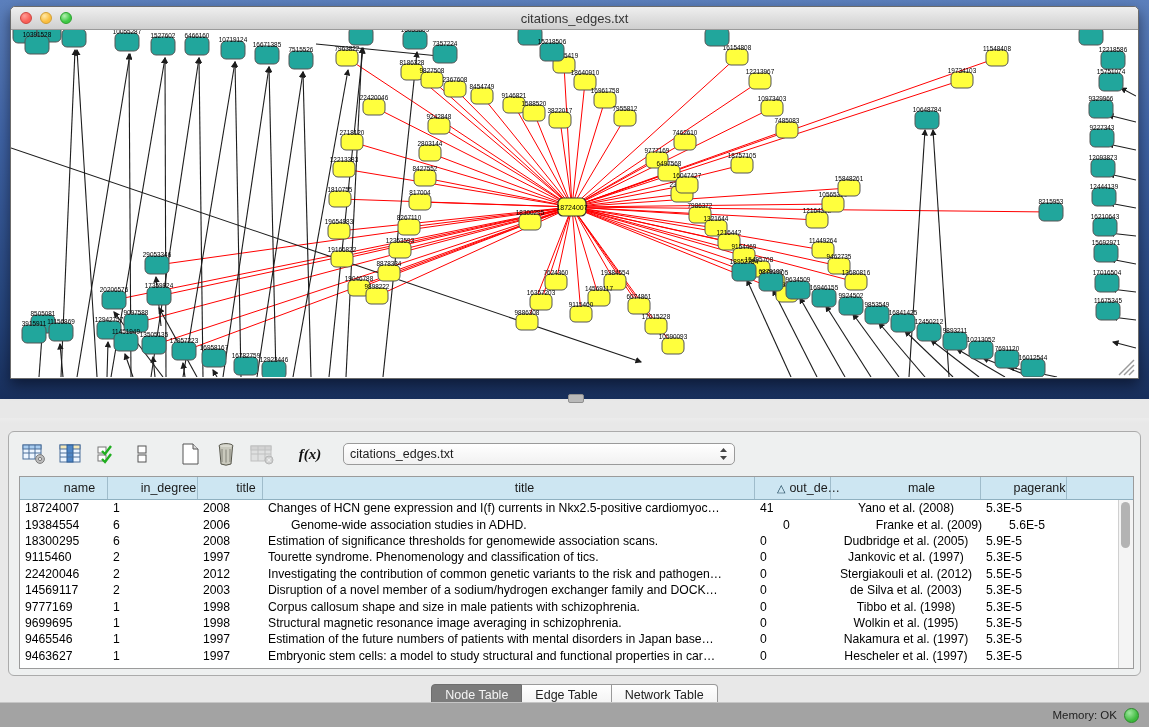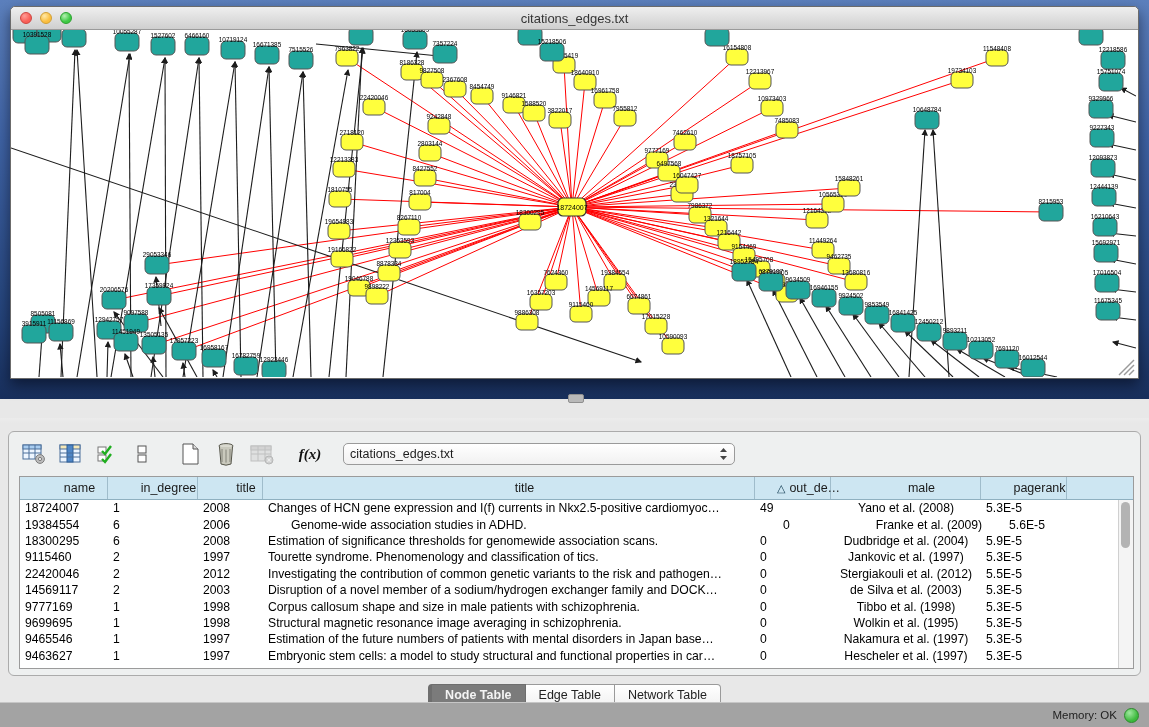--- a/index.html
+++ b/index.html
@@ -49,21 +49,21 @@
   #tbody{flex:1;position:relative;overflow:hidden;background:#fff;}
   .tr{display:flex;height:16.4px;align-items:center;}
   .td{box-sizing:border-box;padding:0 5px;font-size:12.2px;color:#000;white-space:nowrap;
     overflow:hidden;}
   #vscroll{position:absolute;right:0;top:0;width:14px;height:100%;background:#f4f4f4;
     border-left:1px solid #d0d0d0;}
   #vthumb{position:absolute;left:2px;top:2px;width:9px;height:46px;background:#b3b3b3;border-radius:5px;}
   #tabs{position:absolute;left:0;top:252px;width:100%;display:flex;justify-content:center;}
   .tab{border:1px solid #9a9a9a;border-left:none;padding:2px 13px;font-size:12.5px;color:#222;
     background:linear-gradient(#ffffff,#f2f2f2);height:16px;line-height:16px;}
-  .tab:first-child{border-left:4px solid #14532d;border-radius:4px 0 0 4px;font-weight:bold;}
+  .tab:first-child{border-left:1px solid #14532d;border-radius:4px 0 0 4px;}
   .tab:last-child{border-radius:0 4px 4px 0;}
   .tab.selected{background:#7b7b7b;color:#f4f4f4;border-color:#6e6e6e;}
   #status-bar{position:absolute;left:0;bottom:0;width:1149px;height:24px;background:#a3a3a3;
     border-top:1px solid #c6c6c6;display:flex;align-items:center;justify-content:flex-end;}
   #status-bar .mem{font-size:11.5px;color:#222;margin-right:7px;}
   #mem-dot{width:13px;height:13px;border-radius:50%;margin-right:10px;
     background:radial-gradient(circle at 35% 30%,#9fe89f,#3cb93c 65%);border:1px solid #2a8a2a;}
 </style>
 </head>
 <body>
@@ -871,40 +871,40 @@
           </div>
           <div class="th" style="flex:1;border-right:none;"></div>
         </div>
       <div id="tbody">
         <div id="rows-container">
             <div class="tr">
               <div class="td" style="width:88px;text-align:left;">18724007</div>
               <div class="td" style="width:90px;text-align:left;">1</div>
               <div class="td" style="width:65px;text-align:left;">2008</div>
               <div class="td" style="width:492px;text-align:left;">Changes of HCN gene expression and I(f) currents in Nkx2.5-positive cardiomyoc…</div>
-              <div class="td" style="width:76px;text-align:left;">49</div>
+              <div class="td" style="width:76px;text-align:left;">41</div>
               <div class="td" style="width:150px;text-align:center;">Yano et al. (2008)</div>
               <div class="td" style="width:86px;text-align:left;">5.3E-5</div>
             </div>
             <div class="tr">
               <div class="td" style="width:88px;text-align:left;">19384554</div>
               <div class="td" style="width:90px;text-align:left;">6</div>
               <div class="td" style="width:65px;text-align:left;">2006</div>
               <div class="td" style="width:492px;text-align:left;margin-left:23px;">Genome-wide association studies in ADHD.</div>
               <div class="td" style="width:76px;text-align:left;">0</div>
               <div class="td" style="width:150px;text-align:center;">Franke et al. (2009)</div>
               <div class="td" style="width:86px;text-align:left;">5.6E-5</div>
             </div>
             <div class="tr">
               <div class="td" style="width:88px;text-align:left;">18300295</div>
               <div class="td" style="width:90px;text-align:left;">6</div>
               <div class="td" style="width:65px;text-align:left;">2008</div>
               <div class="td" style="width:492px;text-align:left;">Estimation of significance thresholds for genomewide association scans.</div>
               <div class="td" style="width:76px;text-align:left;">0</div>
-              <div class="td" style="width:150px;text-align:center;">Dudbridge et al. (2004)</div>
+              <div class="td" style="width:150px;text-align:center;">Dudbridge et al. (2005)</div>
               <div class="td" style="width:86px;text-align:left;">5.9E-5</div>
             </div>
             <div class="tr">
               <div class="td" style="width:88px;text-align:left;">9115460</div>
               <div class="td" style="width:90px;text-align:left;">2</div>
               <div class="td" style="width:65px;text-align:left;">1997</div>
               <div class="td" style="width:492px;text-align:left;">Tourette syndrome. Phenomenology and classification of tics.</div>
               <div class="td" style="width:76px;text-align:left;">0</div>
               <div class="td" style="width:150px;text-align:center;">Jankovic et al. (1997)</div>
               <div class="td" style="width:86px;text-align:left;">5.3E-5</div>

